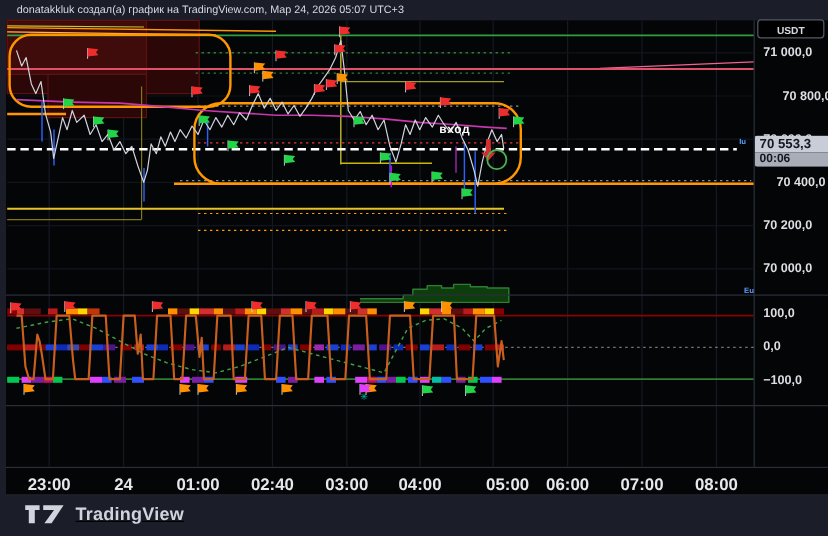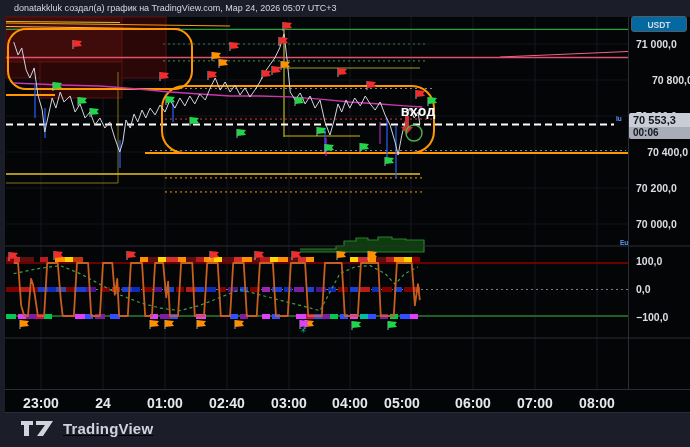--- a/index.html
+++ b/index.html
@@ -7,25 +7,25 @@
          font-family:"Liberation Sans",sans-serif;}
   #topbar{position:absolute;left:0;top:0;width:662px;height:17px;background:#1b1e29;}
   #topbar span{position:absolute;left:14px;top:3px;font-size:9px;color:#d5d8e0;white-space:nowrap;}
   #plot-bg{position:absolute;left:5px;top:17px;width:623px;height:394px;background:#040507;}
   #scale-bg{position:absolute;left:628px;top:17px;width:62px;height:394px;background:#040507;border-left:1px solid #2a2e39;}
   #axis-bg{position:absolute;left:5px;top:389px;width:685px;height:22px;background:#040507;border-top:1px solid #2a2e39;border-bottom:1px solid #2a2e39;}
   #chart-svg{position:absolute;left:0;top:0;}
   .plabel{position:absolute;left:636px;width:52px;font-size:10.5px;font-weight:700;color:#dcdee3;white-space:nowrap;}
   .tlabel{position:absolute;width:40px;text-align:center;font-size:14px;font-weight:700;color:#e6e8ec;top:395px;}
   #usdt-btn{position:absolute;left:631px;top:16px;width:56px;height:16px;line-height:16px;text-align:center;
-            font-size:8.5px;font-weight:700;color:#d5d8e0;background:#0369a1;border:1px solid #565a66;border-radius:3px;box-sizing:border-box;}
+            font-size:8.5px;font-weight:700;color:#d5d8e0;background:#000000;border:1px solid #565a66;border-radius:3px;box-sizing:border-box;}
   #price-badge{position:absolute;left:629px;top:113px;width:82px;border-radius:2px;overflow:hidden;}
   #price-badge .row1{background:#c9cdd7;color:#14181f;font-size:11px;font-weight:700;padding:1px 0 1px 4px;}
   #price-badge .row2{background:#a8adb8;color:#14181f;font-size:10px;font-weight:700;padding:0 15px 1px 4px;}
-  #entry-label{position:absolute;left:400px;top:103px;width:36px;text-align:right;font-size:14px;font-weight:700;color:#fff;letter-spacing:.5px;}
+  #entry-label{position:absolute;left:366px;top:103px;width:36px;text-align:left;font-size:10px;font-weight:700;color:#fff;letter-spacing:.5px;}
   .bluemark{position:absolute;font-size:6.5px;font-weight:700;color:#5b9cff;}
   #logo{position:absolute;left:20px;top:420px;display:flex;align-items:flex-start;gap:9px;text-decoration:underline;}
   #logo-text{font-size:15px;font-weight:700;color:#d1d4dc;letter-spacing:.2px;}
 </style>
 </head>
 <body>
 
 <div id="frame">
   <div id="topbar">
     <span>donatakkluk создал(а) график на TradingView.com, Мар 24, 2026 05:07 UTC+3</span>
@@ -392,21 +392,21 @@
       <div class="plabel" style="top: 283px;">0,0</div>
       <div class="plabel" style="top: 311px;">−100,0</div>
     </div>
   <div id="time-labels">
       <div class="tlabel" style="left: 21px;">23:00</div>
       <div class="tlabel" style="left: 83px;">24</div>
       <div class="tlabel" style="left: 145px;">01:00</div>
       <div class="tlabel" style="left: 207px;">02:40</div>
       <div class="tlabel" style="left: 269px;">03:00</div>
       <div class="tlabel" style="left: 330px;">04:00</div>
-      <div class="tlabel" style="left: 382px;">05:00</div>
+      <div class="tlabel" style="left: 403px;">05:00</div>
       <div class="tlabel" style="left: 453px;">06:00</div>
       <div class="tlabel" style="left: 515px;">07:00</div>
       <div class="tlabel" style="left: 577px;">08:00</div>
     </div>
 
   <div id="price-badge">
     <div class="row1">70 553,3</div>
     <div class="row2">00:06</div>
   </div>
 

